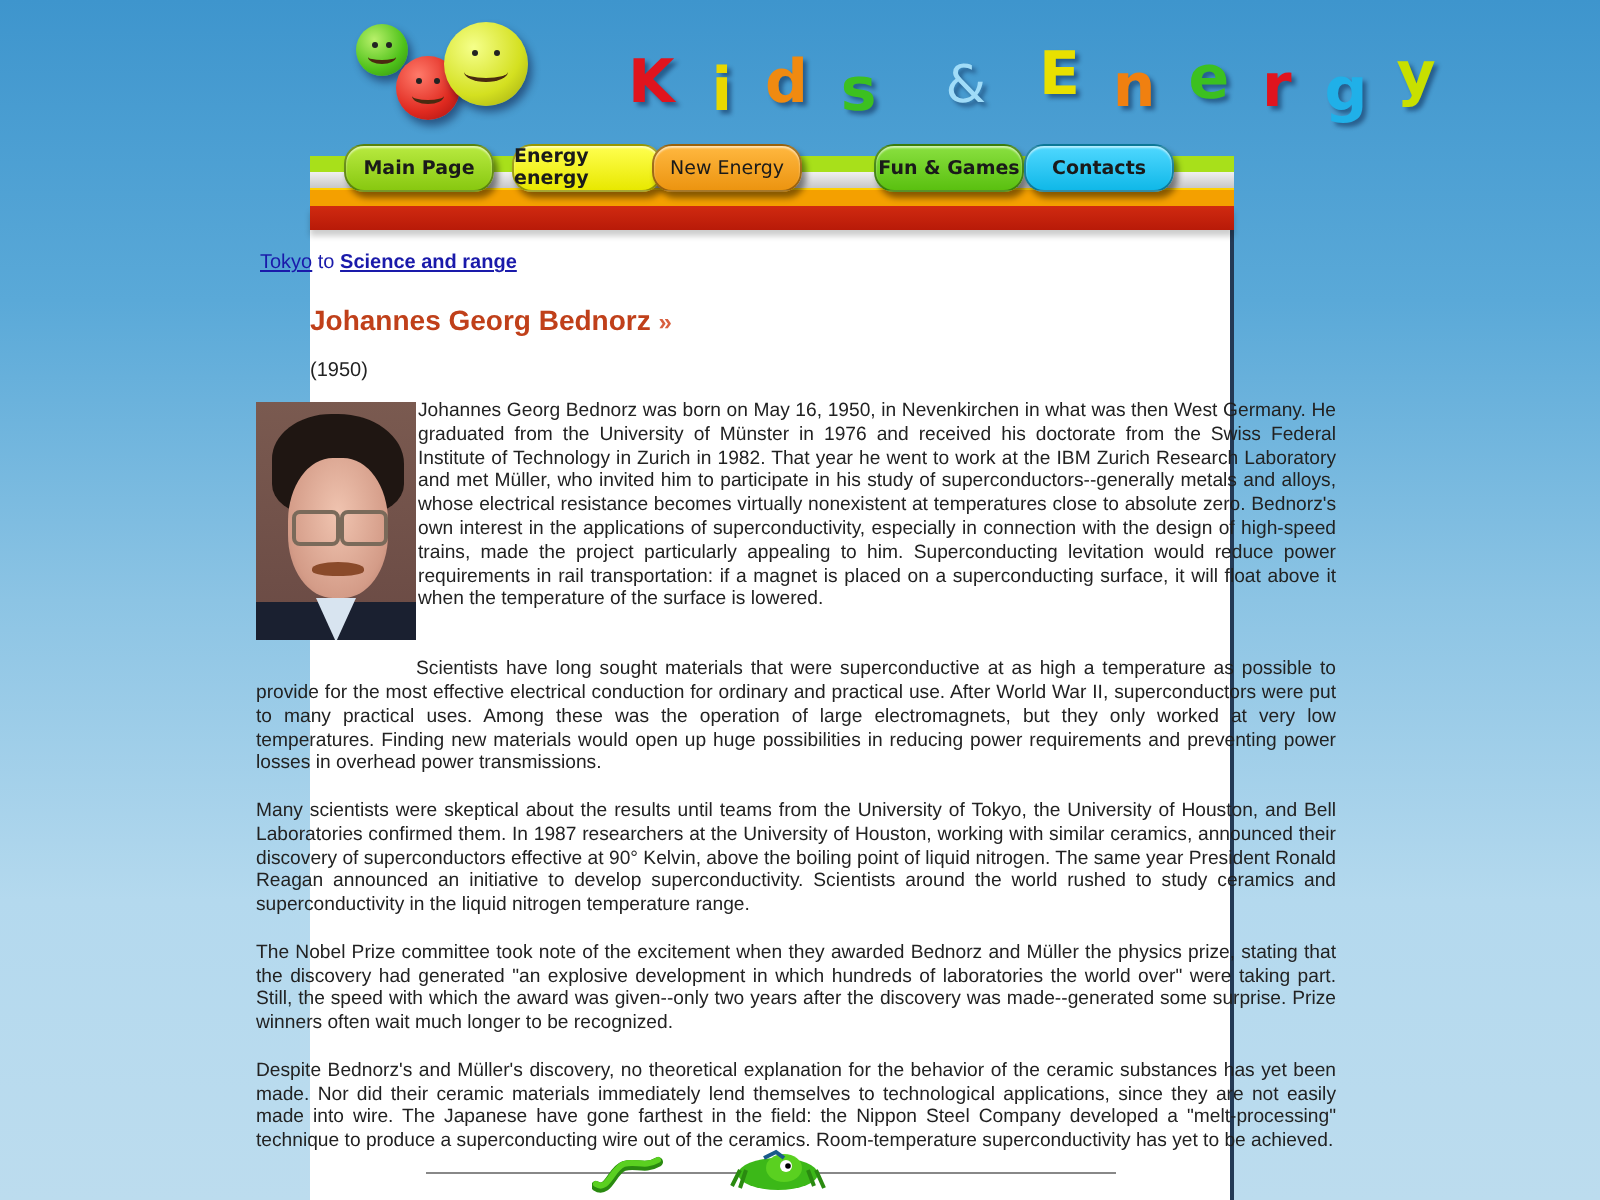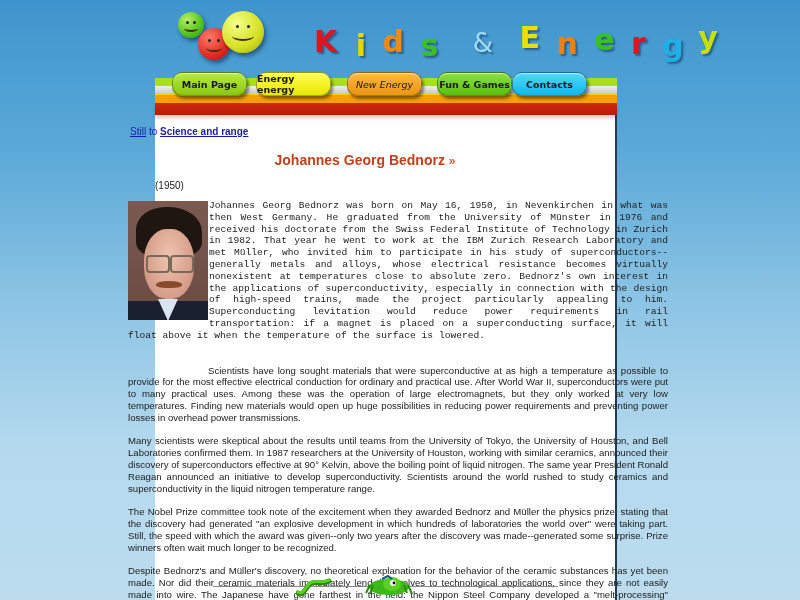--- a/index.html
+++ b/index.html
@@ -42,37 +42,37 @@
     font-family:"DejaVu Sans", sans-serif; font-weight:bold; font-size:9.5px; color:#1a1a1a;
     display:flex; align-items:center; justify-content:center;
     border:1px solid rgba(0,0,0,0.35);
     box-shadow: 2px 3px 3px rgba(0,0,0,0.45), inset 0 1px 1px rgba(255,255,255,0.6);
     cursor:pointer;
   }
   
   .back-link { position:absolute; left:130px; top:126px; font-size:10px; color:#1a1aaa; }
   .back-link a { color:#1a1aaa; text-decoration:underline; }
   .back-link .sci { font-weight:bold; }
-  .page-title { position:absolute; left:155px; width:420px; top:152px; text-align:center;
+  .page-title { position:absolute; left:155px; width:420px; top:152px; text-align:left;
     font-size:14px; font-weight:bold; color:#c0401a; }
   .page-title .arrow { color:#d86040; font-size:12px; }
   .year { position:absolute; left:155px; width:460px; top:180px; text-align:left; font-size:10px; color:#222; }
   .content { position:absolute; left:128px; top:200px; width:540px; font-size:9.6px; line-height:11.8px; color:#222; text-align:justify; }
   .photo { float:left; width:80px; height:119px; margin:1px 1px 0 0;
     background: radial-gradient(ellipse at 50% 55%, #e8b8a0 0%, #d49a80 30%, #3a2a22 58%, #2a1e18 75%);
     position:relative; overflow:hidden; }
   .photo .bg { position:absolute; inset:0; background: linear-gradient(to bottom, #7a5a50, #6a4a44); }
   .photo .hair { position:absolute; left:8px; top:6px; width:66px; height:50px; background:#1f1612; border-radius:45% 50% 30% 30%; }
   .photo .face { position:absolute; left:16px; top:28px; width:50px; height:70px; background: radial-gradient(ellipse at 50% 40%, #f0c4b0, #d49c88 70%, #b07868); border-radius:45% 45% 45% 45%; }
   .photo .glass { position:absolute; top:54px; width:20px; height:14px; border:2px solid #7a6a5a; border-radius:4px; }
   .photo .mous { position:absolute; left:28px; top:80px; width:26px; height:7px; background:#8a4a2a; border-radius:50% 50% 40% 40%; }
   .photo .suit { position:absolute; left:0; top:100px; width:80px; height:20px; background:#1a2030; }
   .photo .collar { position:absolute; left:30px; top:98px; width:20px; height:22px; background:#d8e4f0; clip-path: polygon(0 0,100% 0,50% 100%); }
   .content p { margin:0 0 11.8px 0; }
-  .content p.first { margin-bottom:23px;font-family:Liberation Mono, monospace; }
+  .content p.first { margin-bottom:23px; }
   .divider { position:absolute; left:213px; top:586px; width:345px; height:1px; background:#888; }
   .worm { position:absolute; left:296px; top:575px; }
   .lizard { position:absolute; left:362px; top:573px; }
 </style>
 </head>
 <body>
 
 <div class="panel"></div>
 
 <div class="smileys">
@@ -106,28 +106,28 @@
   <span style="color:#20b0e8;margin-right:4px;position:relative;top:4px">g</span>
   <span style="color:#c8e000;position:relative;top:-4px">y</span>
 </div>
 
 <div class="navbar">
   <div class="nav-lime"></div>
   <div class="nav-grey"></div>
   <div class="nav-orange"></div>
   <div class="nav-btn" style="left:17px;width:73px;background:linear-gradient(#b8ea40,#88c810);">Main Page</div>
   <div class="nav-btn" style="left:101px;width:73px;background:linear-gradient(#ffff50,#e8e800);">Energy energy</div>
-  <div class="nav-btn" style="left:192px;width:73px;background:linear-gradient(#ffb840,#ec9410);font-weight:normal;font-style:italic;">New Energy</div>
+  <div class="nav-btn" style="left:171px;width:73px;background:linear-gradient(#ffb840,#ec9410);font-weight:normal;">New Energy</div>
   <div class="nav-btn" style="left:272px;width:73px;background:linear-gradient(#8ae040,#5ac010);margin-left:10px;">Fun &amp; Games</div>
   <div class="nav-btn" style="left:357px;width:73px;background:linear-gradient(#50d8ff,#10b8e8);">Contacts</div>
 </div>
 <div class="stripe-red"></div>
 
 <div class="back-link">
-  <a href="#">Still</a><span> to </span><a href="#" class="sci">Science and range</a>
+  <a href="#">Tokyo</a><span> to </span><a href="#" class="sci">Science and range</a>
 </div>
 
 <div class="page-title">
   <span>Johannes Georg Bednorz</span>
   <span class="arrow">»</span>
 </div>
 <div class="year">(1950)</div>
 
 <div class="content">
   <div class="photo">

